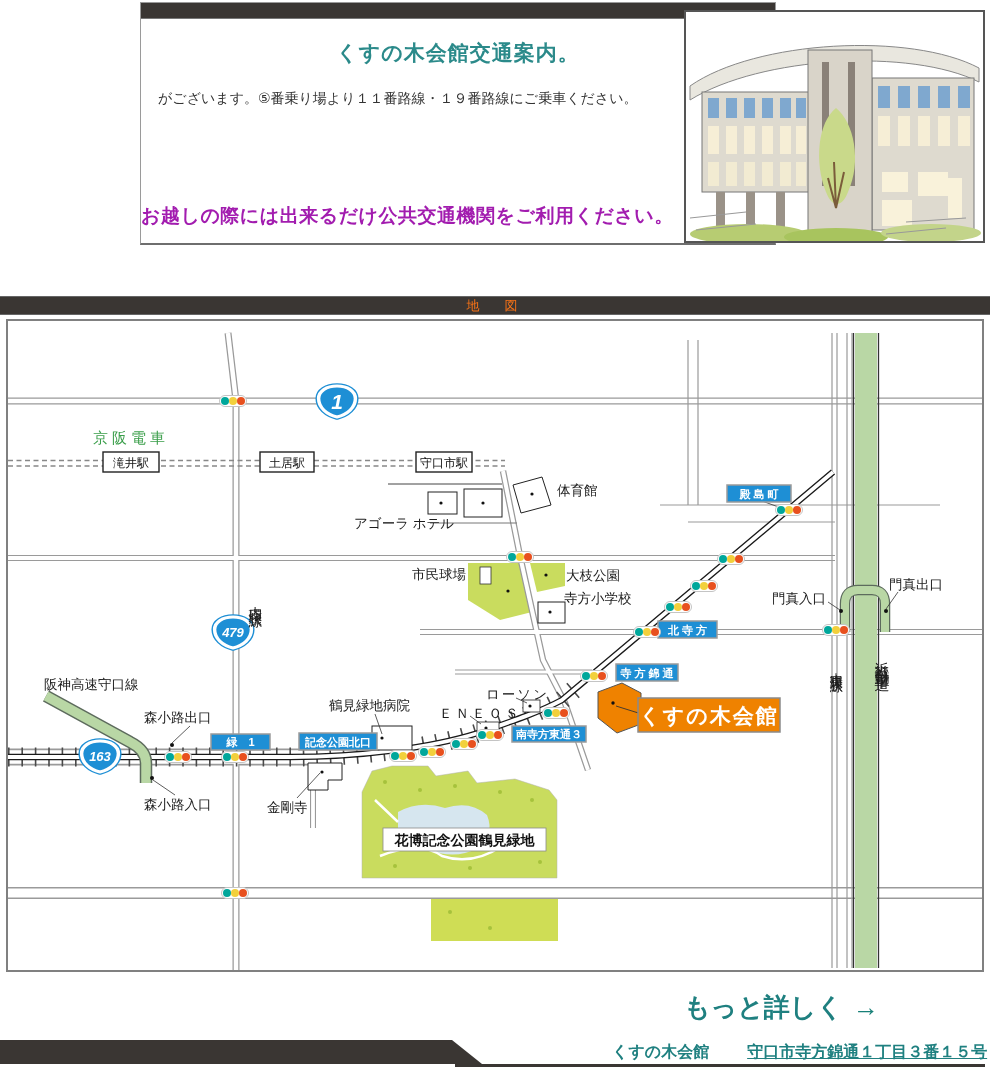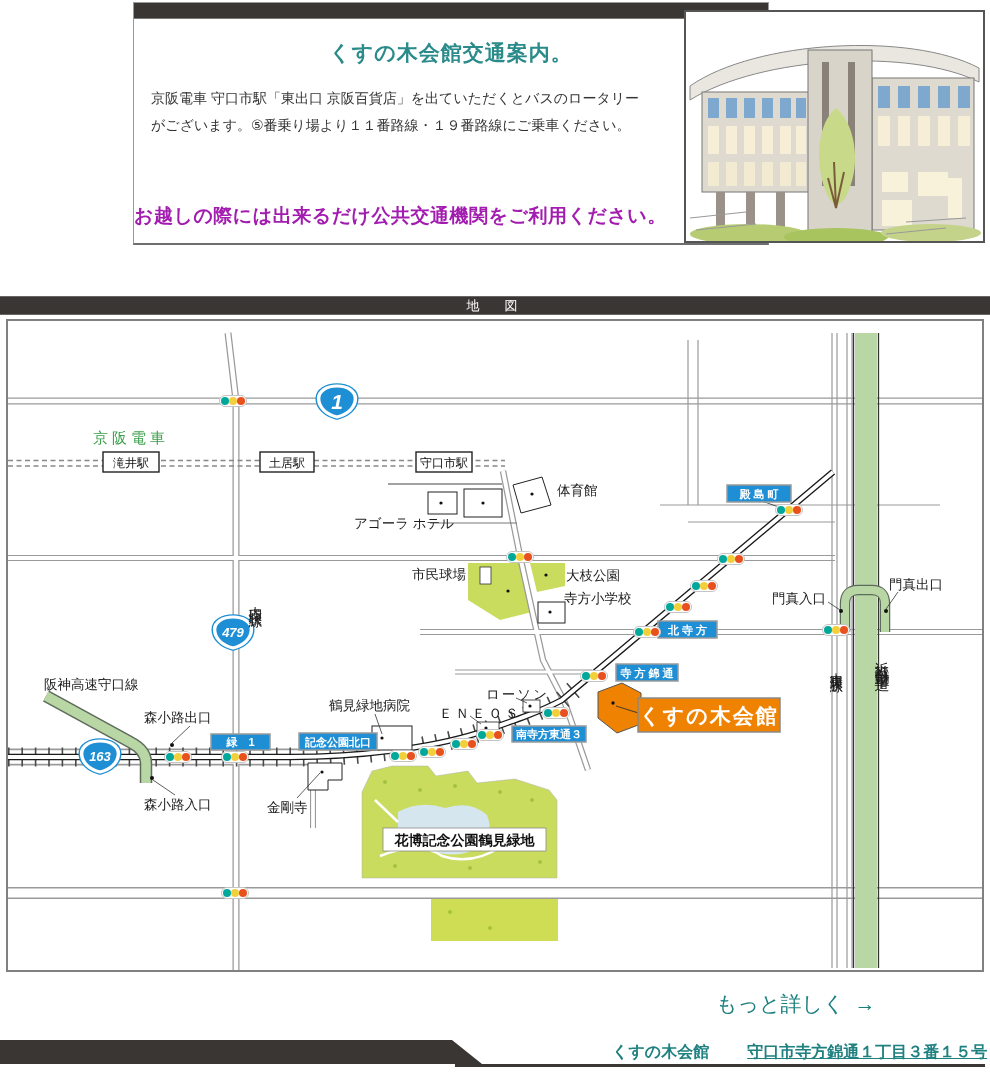--- a/index.html
+++ b/index.html
@@ -1,71 +1,70 @@
 <!DOCTYPE html>
 <html><head>
 <meta charset="utf-8">
 <style>
   html,body{margin:0;padding:0;background:#fff;}
   .page{position:relative;width:990px;height:1076px;background:#fff;overflow:hidden;
         font-family:"Liberation Sans","DejaVu Sans",sans-serif;}
   
-  .header-box{position:absolute;left:133px;top:2px;width:636px;height:243px;
+  .header-box{position:absolute;left:140px;top:2px;width:636px;height:243px;
     border:1px solid #9a9a9a;border-bottom:2px solid #6e6e6e;background:#fff;box-sizing:border-box;}
   .header-topbar{position:absolute;left:0;top:0;width:100%;height:15px;background:#3a3633;border-bottom:1px solid #777;}
   .header-title{position:absolute;left:0;top:36px;width:100%;text-align:center;margin:0;
     font-size:21px;font-weight:600;color:#2b8a8a;letter-spacing:1px;}
   .header-lines{position:absolute;left:17px;top:82px;width:505px;font-size:14px;color:#333;}
   .header-lines div{line-height:27px;white-space:nowrap;}
   .header-note{position:absolute;left:0;top:200px;width:100%;text-align:left;
     font-size:19px;font-weight:bold;color:#a21caf;letter-spacing:0.5px;}
   
   .illus-box{position:absolute;left:684px;top:10px;width:301px;height:233px;border:2px solid #555;
     background:#fff;box-sizing:border-box;}
   
   .map-bar{position:absolute;left:0;top:296px;width:990px;height:19px;background:#3a3633;
     border-top:1px solid #666;border-bottom:1px solid #666;box-sizing:border-box;
-    color:#ffffff;font-size:13px;letter-spacing:6px;text-align:center;line-height:17px;}
+    color:#f97316;font-size:13px;letter-spacing:6px;text-align:center;line-height:17px;}
   
   .map-box{position:absolute;left:6px;top:319px;width:978px;height:653px;border:2px solid #808080;
     background:#fff;box-sizing:border-box;}
   .map-box svg{position:absolute;left:0;top:0;}
   .vlabel{position:absolute;writing-mode:vertical-rl;text-orientation:upright;color:#1b1b1b;z-index:5;}
   .v-uchi{left:238px;top:274px;font-size:13.5px;letter-spacing:3px;}
   .v-chuo{left:819px;top:341px;font-size:13px;letter-spacing:2px;}
   .v-kinki{left:864px;top:329px;font-size:15px;letter-spacing:3px;font-weight:500;}
   
   text{font-family:"Liberation Sans","DejaVu Sans",sans-serif;}
   .t13{font-size:13.5px;fill:#1b1b1b;}
   .t12{font-size:12px;fill:#111;}
   .ls2{letter-spacing:2px;}.ls3{letter-spacing:3px;}
   .green-rail{font-size:15px;fill:#3a9e4a;letter-spacing:4px;font-weight:500;}
   .signtext{font-size:11px;font-weight:bold;fill:#fff;}
   .shtext{font-size:13px;font-weight:bold;font-style:italic;fill:#fff;text-anchor:middle;}
   .banner-text{font-size:21px;font-weight:bold;fill:#fff;letter-spacing:2px;}
   .park-label-text{font-size:14px;font-weight:600;fill:#111;}
   
-  .more-link{position:absolute;left:716px;top:990px;font-size:21px;font-weight:normal;color:#1f8080;cursor:pointer;}
+  .more-link{position:absolute;left:684px;top:990px;font-size:26px;font-weight:bold;color:#1f8080;cursor:pointer;}
   .more-link .arr{margin-left:10px;color:#188078;}
   .footer-bar{position:absolute;left:0;top:1040px;width:482px;height:24px;background:#3a3633;
     clip-path:polygon(0 0,452px 0,482px 100%,0 100%);}
   .footer-line{position:absolute;left:455px;top:1064px;width:530px;height:2.5px;background:#3a3633;}
   .footer-text{position:absolute;left:612px;top:1042px;font-size:16px;font-weight:bold;color:#1f8080;white-space:nowrap;}
   .footer-text .addr{margin-left:38px;text-decoration:underline;}
 </style>
 </head>
 <body>
 
 <div class="page">
 
   <div class="header-box">
     <div class="header-topbar"></div>
     <h1 class="header-title">くすの木会館交通案内。</h1>
     <div class="header-lines">
-      <div>京阪電車 守口市駅「東出口 京阪百貨店」を出ていただくとバスのロータリー</div>
       <div>がございます。⑤番乗り場より１１番路線・１９番路線にご乗車ください。</div>
     </div>
     <div class="header-note">お越しの際には出来るだけ公共交通機関をご利用ください。</div>
   </div>
 
   <div class="illus-box">
     <svg width="297" height="229" viewBox="0 0 297 229">
       <path d="M4,74 C70,28 225,20 293,56 L293,70 C225,36 75,44 4,88 Z" fill="#e9e7df" stroke="#888" stroke-width="1"></path>
       <rect x="16" y="80" width="108" height="100" fill="#dedacf" stroke="#777"></rect>
       <g fill="#7fa8cf">

